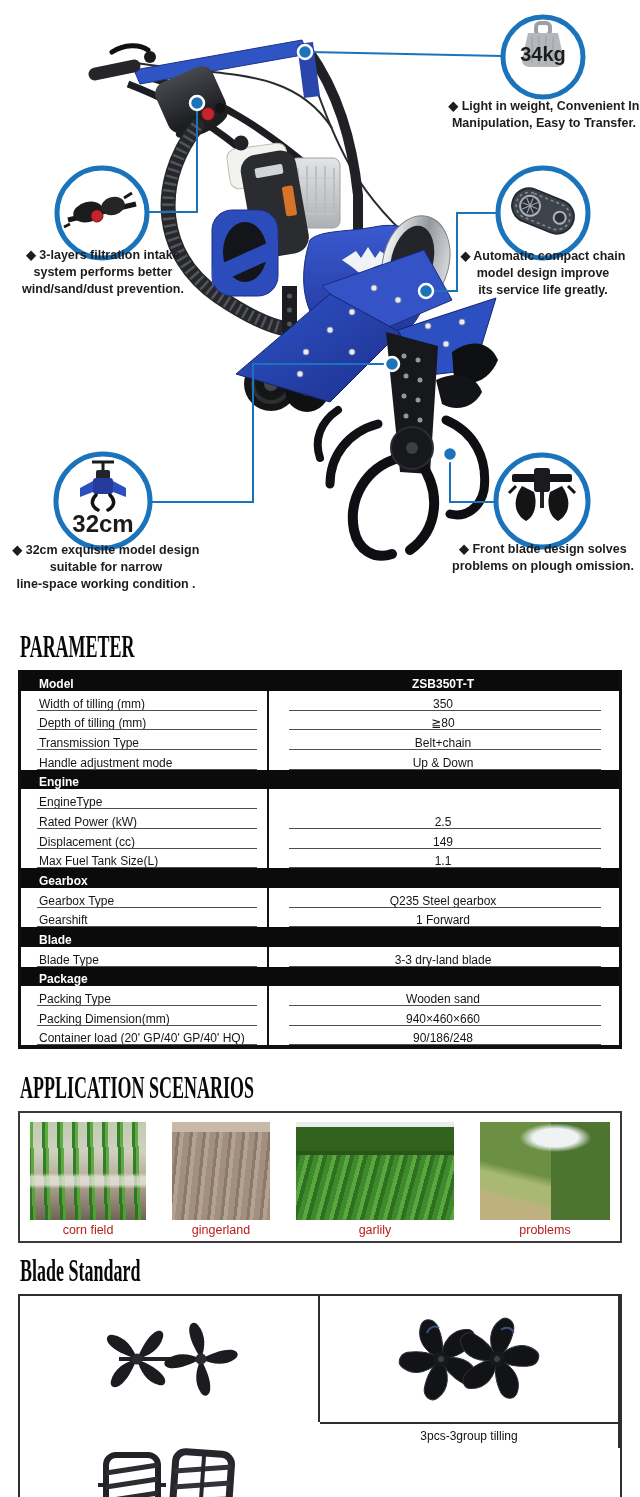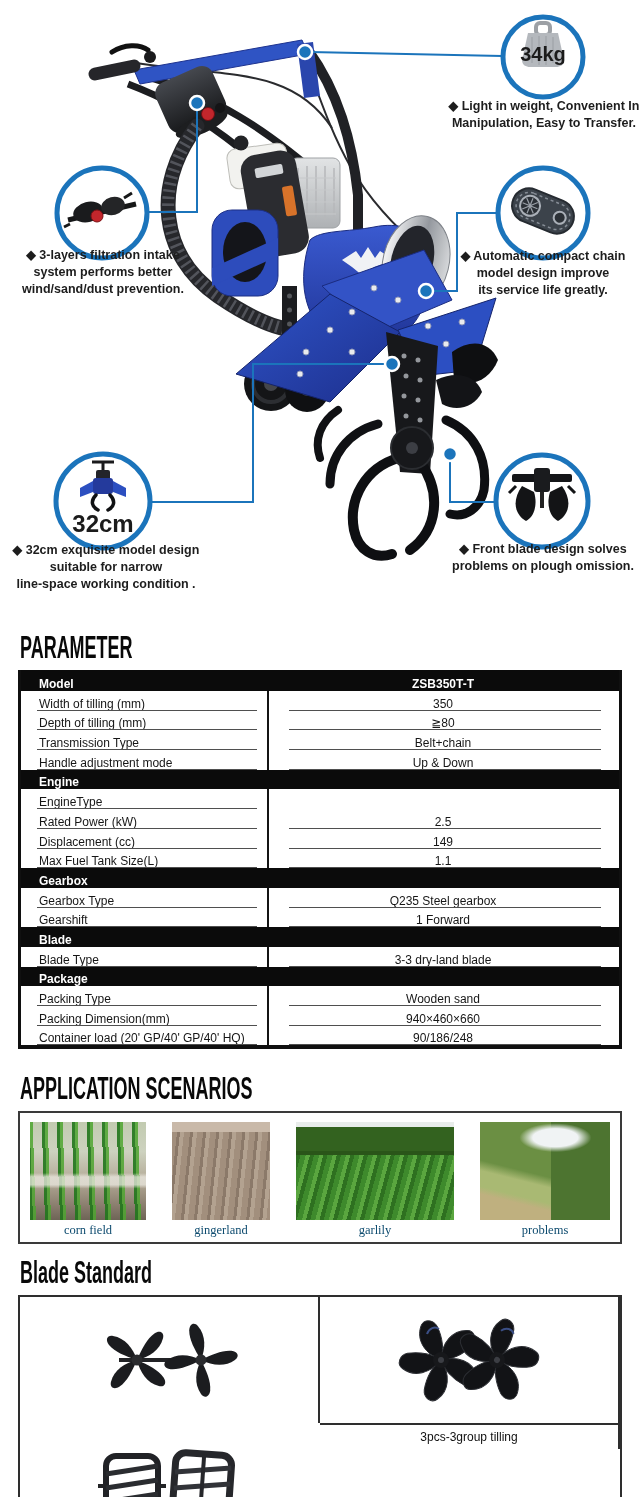--- a/index.html
+++ b/index.html
@@ -12,21 +12,21 @@
       color:#1d1d1d;white-space:pre-line;margin:0;}
   .co-val{position:absolute;text-align:center;font-weight:700;color:#1b1b1b;}
   #val-34{left:503px;top:43px;width:80px;font-size:20px;}
   #val-32{left:63px;top:510px;width:80px;font-size:24px;}
   #co-weight{left:433px;top:98px;width:222px;}
   #co-filter{left:-4px;top:247px;width:214px;}
   #co-chain{left:433px;top:248px;width:220px;}
   #co-narrow{left:-8px;top:542px;width:228px;}
   #co-front{left:426px;top:541px;width:234px;}
   
-  .bighead{margin:0 0 0 20px;height:38px;display:flex;align-items:flex-end;}
+  .bighead{margin:0 0 0 20px;height:38px;display:flex;align-items:center;font-family:Liberation Serif, serif;}
   .bighead .cond{display:inline-block;font-size:31px;font-weight:700;color:#090909;
       transform:scaleX(.58);transform-origin:0 50%;white-space:nowrap;letter-spacing:0;}
   #h-param{margin-top:8px;}
   #h-scen{margin-top:20px;}
   #h-blade{margin-top:9px;}
   
   .ptable{margin:4px 18px 0;border-left:3px solid #101010;border-right:3px solid #101010;
           border-bottom:4px solid #101010;}
   .prow{display:flex;height:19.7px;font-size:12px;position:relative;align-items:flex-end;}
   .prow.head{height:21px;}
@@ -38,21 +38,21 @@
   .prow:not(.section):not(.head) .pl::after{content:"";position:absolute;left:16px;right:10px;bottom:0;
       border-bottom:1px solid #4f4f4f;}
   .prow:not(.section):not(.head) .pr::after{content:"";position:absolute;left:22px;right:18px;bottom:0;
       border-bottom:1px solid #4f4f4f;}
   .section,.head{background:#0b0b0b;color:#fff;font-weight:700;}
   
   .scenbox{margin:4px 18px 0;border:2px solid #3a3a3a;box-sizing:border-box;width:604px;
       padding:9px 10px 2px 10px;display:flex;justify-content:space-between;}
   .sc{margin:0;text-align:center;}
   .sc-img{height:98px;border:0;}
-  .sc figcaption{font-size:12.5px;padding:3px 0 2px;color:#0c4a6e;font-family:Liberation Serif, serif;}
+  .sc figcaption{font-size:12.5px;padding:3px 0 2px;color:#b91c1c;}
   .ph-corn{width:116px;background:
       linear-gradient(180deg,rgba(238,240,232,0) 52%,rgba(235,233,225,.75) 56%,rgba(235,233,225,.75) 64%,rgba(0,0,0,0) 68%),
       repeating-linear-gradient(88deg,rgba(34,118,28,.9) 0 3px,rgba(78,165,48,.85) 3px 6px,rgba(255,255,255,0) 6px 15px),
       linear-gradient(180deg,#c2cbb0 0%,#cdd2bf 30%,#b3a996 60%,#8a7e6e 85%,#6e6456 100%);}
   .ph-ginger{width:98px;background:
       linear-gradient(180deg,#c9b9a9 0 10%,rgba(0,0,0,0) 10%),
       repeating-linear-gradient(96deg,#a28f7d 0 6px,#8b7969 6px 9px,#b3a290 9px 13px),
       #9a8878;}
   .ph-garlic{width:158px;background:
       linear-gradient(180deg,#e9edeb 0 5%,#33621f 5% 30%,#2a5519 30% 34%,rgba(0,0,0,0) 34%),

